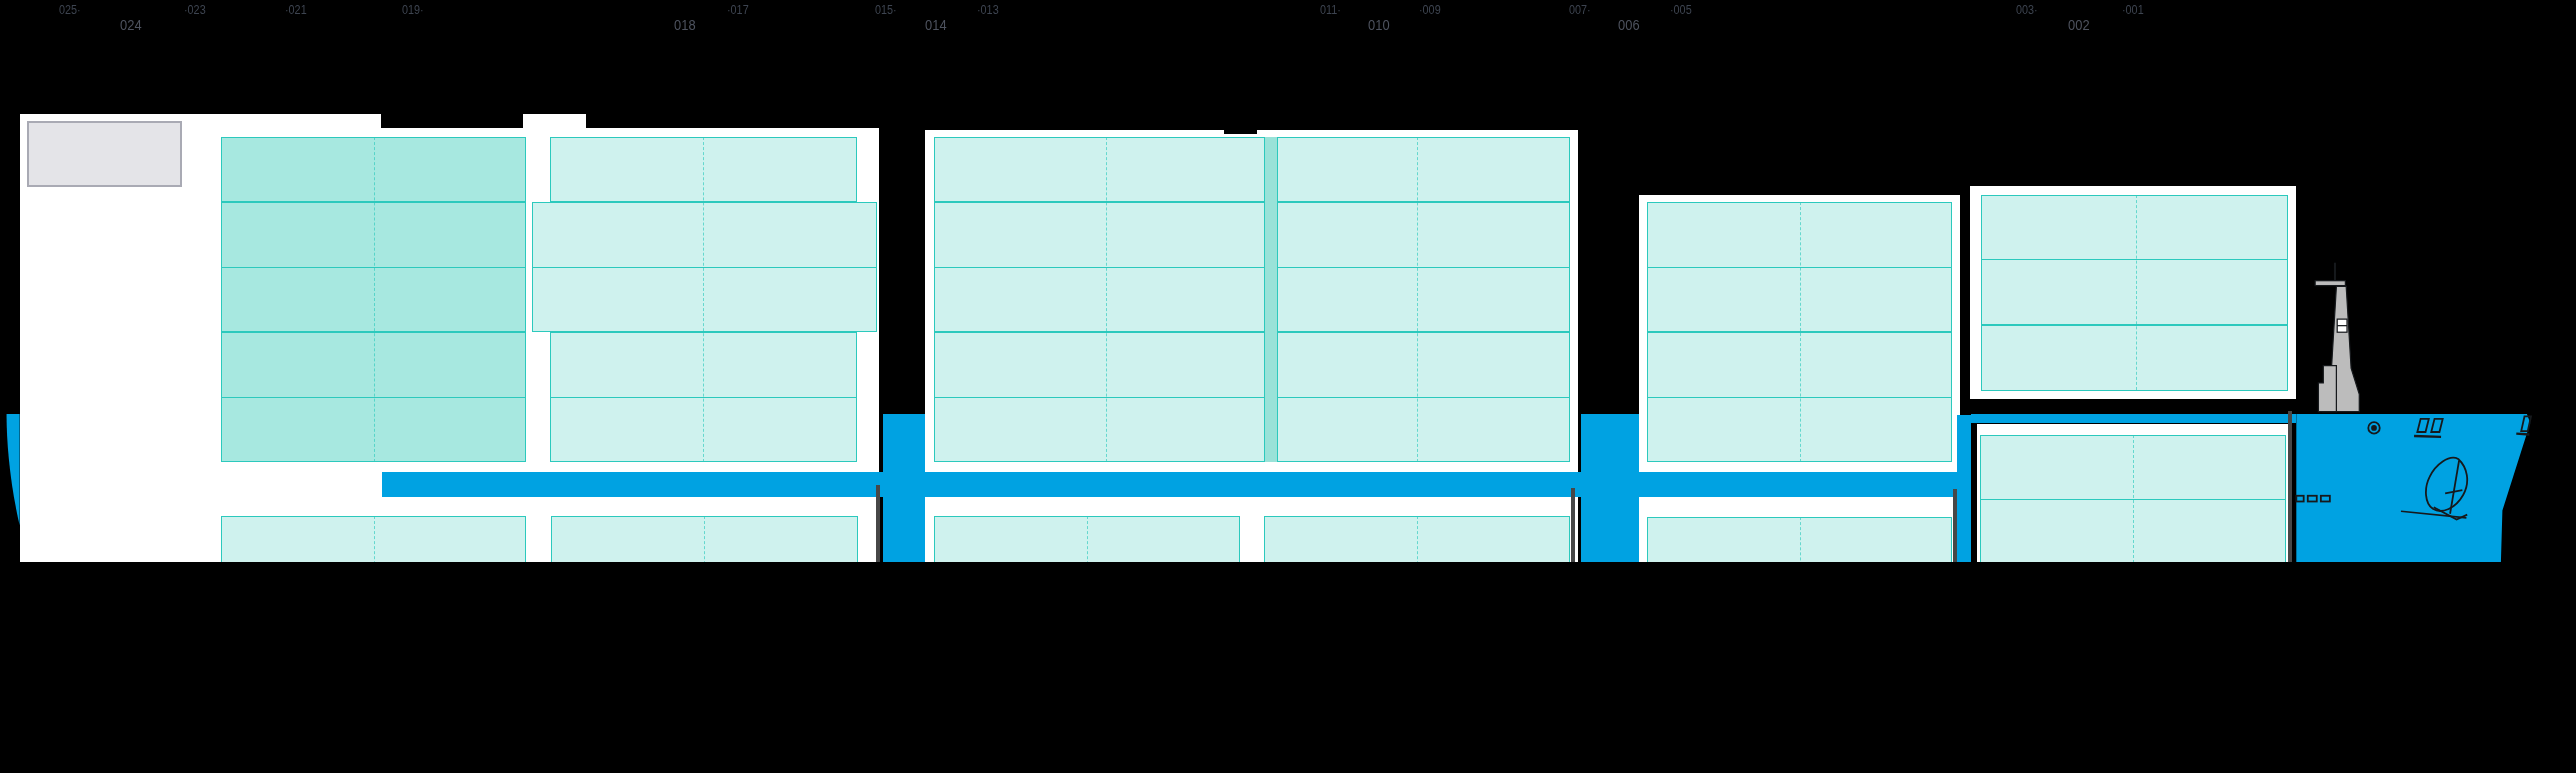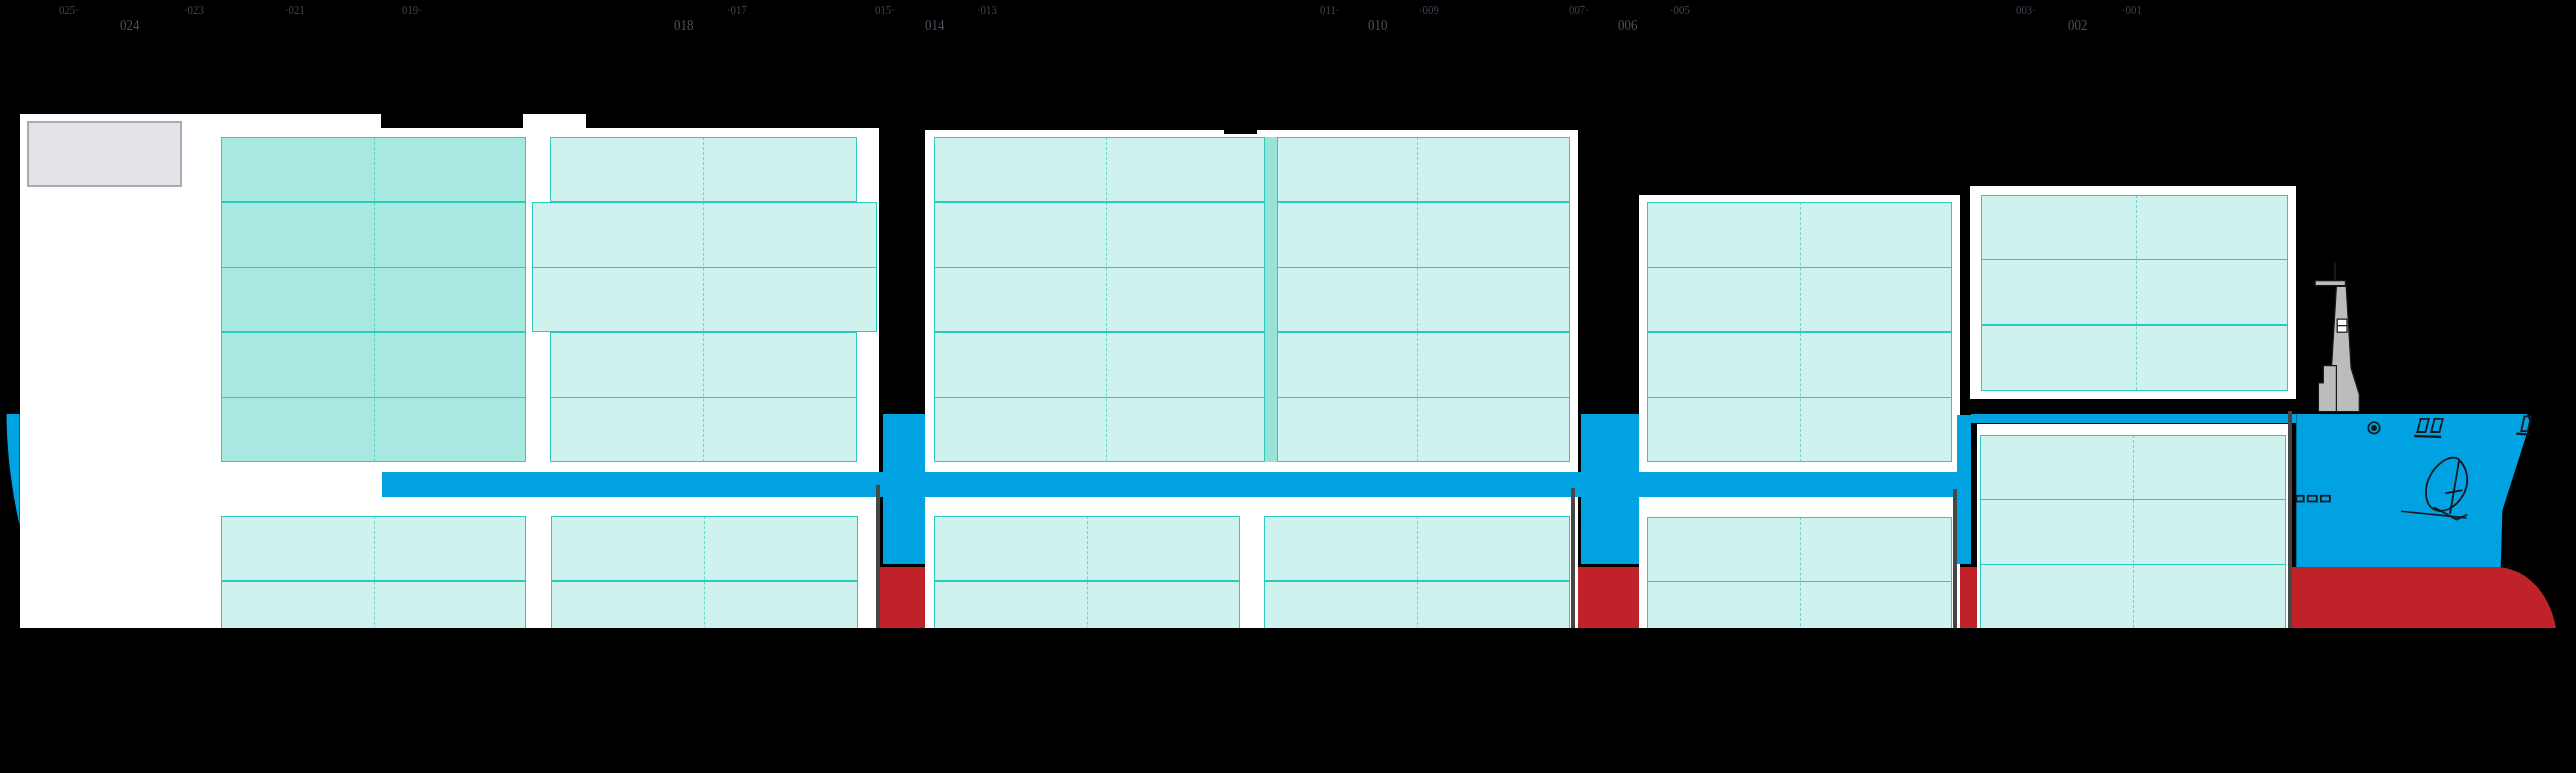--- a/index.html
+++ b/index.html
@@ -1,17 +1,17 @@
 <!DOCTYPE html>
 <html style="font-size:13px"><head>
 <meta charset="utf-8">
 <style>
   html,body{margin:0;padding:0;background:#000;}
-  #stage{position:relative;width:2576px;height:628px;background:var(--bg,#000);overflow:hidden;
-         font-family:Liberation Serif, serif;}
+  #stage{position:relative;width:2576px;height:562px;background:var(--bg,#000);overflow:hidden;
+         font-family:Liberation Sans, sans-serif;}
   .bay-label{position:absolute;color:var(--label-small);font-size:12.3px;font-weight:500;
              letter-spacing:0px;transform:scaleX(.88);transform-origin:left top;white-space:pre;}
   .bay-label.big{color:var(--label-big);font-size:14.7px;}
   .panel{position:absolute;background:var(--white);}
   .window{position:absolute;background:var(--window-fill);border:2.5px solid var(--window-border);box-sizing:border-box;}
   .bluebit{position:absolute;background:var(--blue);}
   .notch{position:absolute;background:var(--bg);}
   .cell-row{position:absolute;box-sizing:border-box;border:1.6px solid var(--teal-border);}
   .cell-row.light{background:var(--teal-light);}
   .cell-row.medium{background:var(--teal-medium);}

